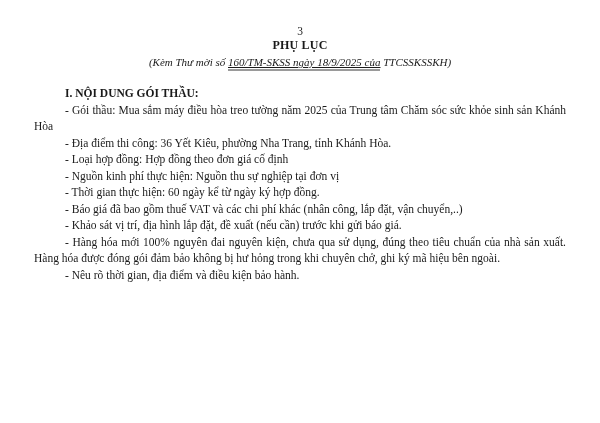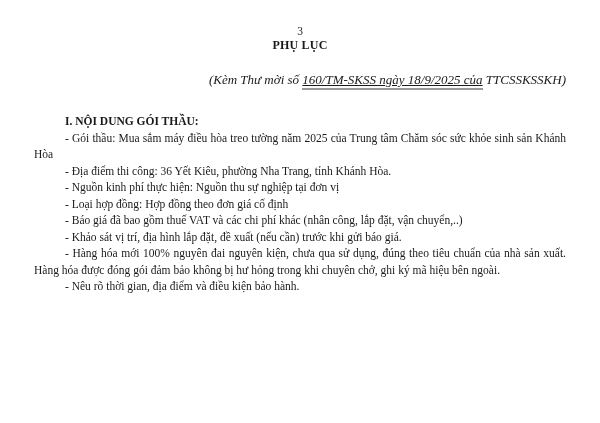--- a/index.html
+++ b/index.html
@@ -27,33 +27,33 @@
     line-height: 14px;
   }
   .doc-title {
     text-align: center;
     font-size: 12px;
     line-height: 14px;
     font-weight: bold;
     letter-spacing: 0.2px;
   }
   .doc-subtitle {
-    margin-top: 20px;
-    text-align: right;
-    font-size: 13px;
+    margin-top: 3px;
+    text-align: center;
+    font-size: 11px;
     line-height: 15px;
     font-style: italic;
   }
   .ref-underline {
     text-decoration: underline;
     border-bottom: 2px solid #9a9a9a;
     padding-bottom: 1px;
   }
   .doc-body {
-    margin-top: 26px;
+    margin-top: 15px;
   }
   .doc-body p {
     margin: 0;
     font-size: 11.5px;
     line-height: 16.5px;
     text-indent: 31px;
     text-align: justify;
   }
   .section-heading {
     font-weight: bold;
@@ -75,24 +75,25 @@
 
   <div class="doc-body">
 
     <p class="section-heading">I. NỘI DUNG GÓI THẦU:</p>
 
     <p>- Gói thầu: Mua sắm máy điều hòa treo tường năm 2025 của Trung tâm Chăm sóc sức khỏe sinh sản Khánh Hòa</p>
 
 
     <p>- Địa điểm thi công: 36 Yết Kiêu, phường Nha Trang, tỉnh Khánh Hòa.</p>
 
+    <p>- Loại hợp đồng: Hợp đồng theo đơn giá cố định</p>
+
     <p>- Nguồn kinh phí thực hiện: Nguồn thu sự nghiệp tại đơn vị</p>
 
-    <p>- Loại hợp đồng: Hợp đồng theo đơn giá cố định</p>
-
+    <p>- Thời gian thực hiện: 60 ngày kể từ ngày ký hợp đồng.</p>
 
     <p>- Báo giá đã bao gồm thuế VAT và các chi phí khác (nhân công, lắp đặt, vận chuyển,..)</p>
 
     <p>- Khảo sát vị trí, địa hình lắp đặt, đề xuất (nếu cần) trước khi gửi báo giá.</p>
 
     <p><span>- Hàng hóa mới </span><span class="bold-run">100%</span><span> nguyên đai nguyên kiện, chưa qua sử dụng, đúng theo tiêu chuẩn của nhà sản xuất. Hàng hóa được đóng gói đảm bảo không bị hư hỏng trong khi chuyên chở, ghi ký mã hiệu bên ngoài.</span></p>
 
     <p>- Nêu rõ thời gian, địa điểm và điều kiện bảo hành.</p>
 
   </div>

